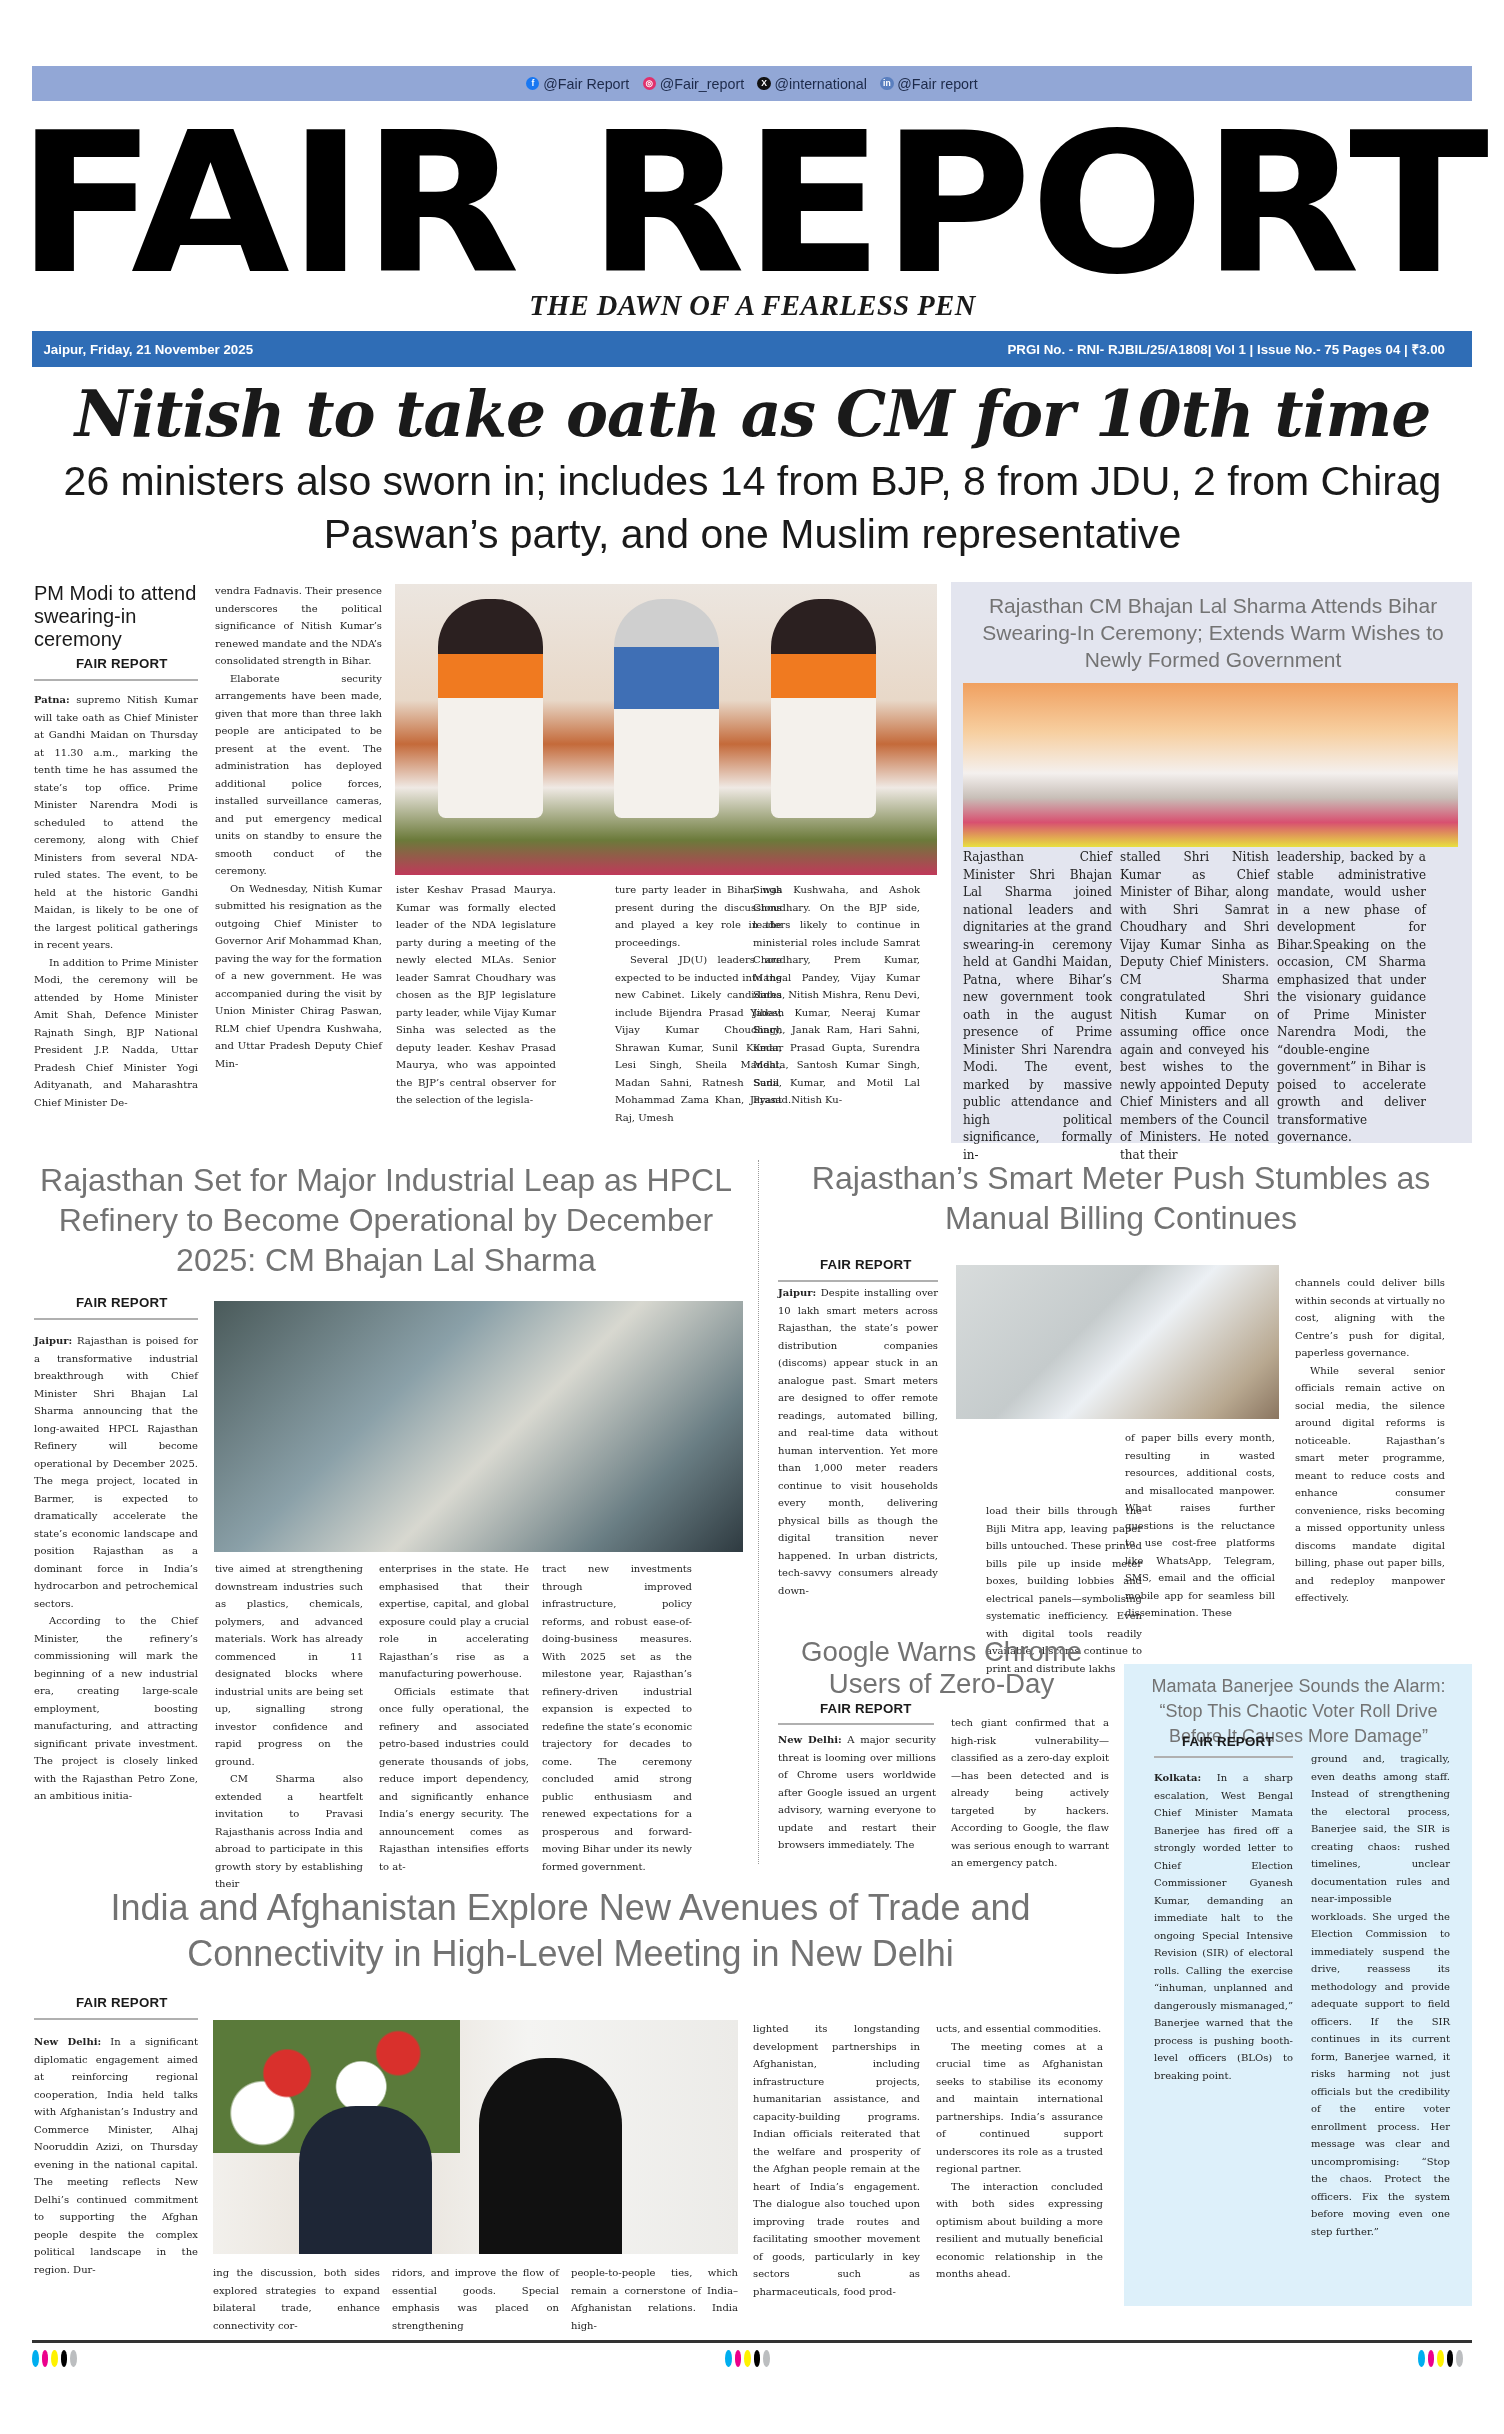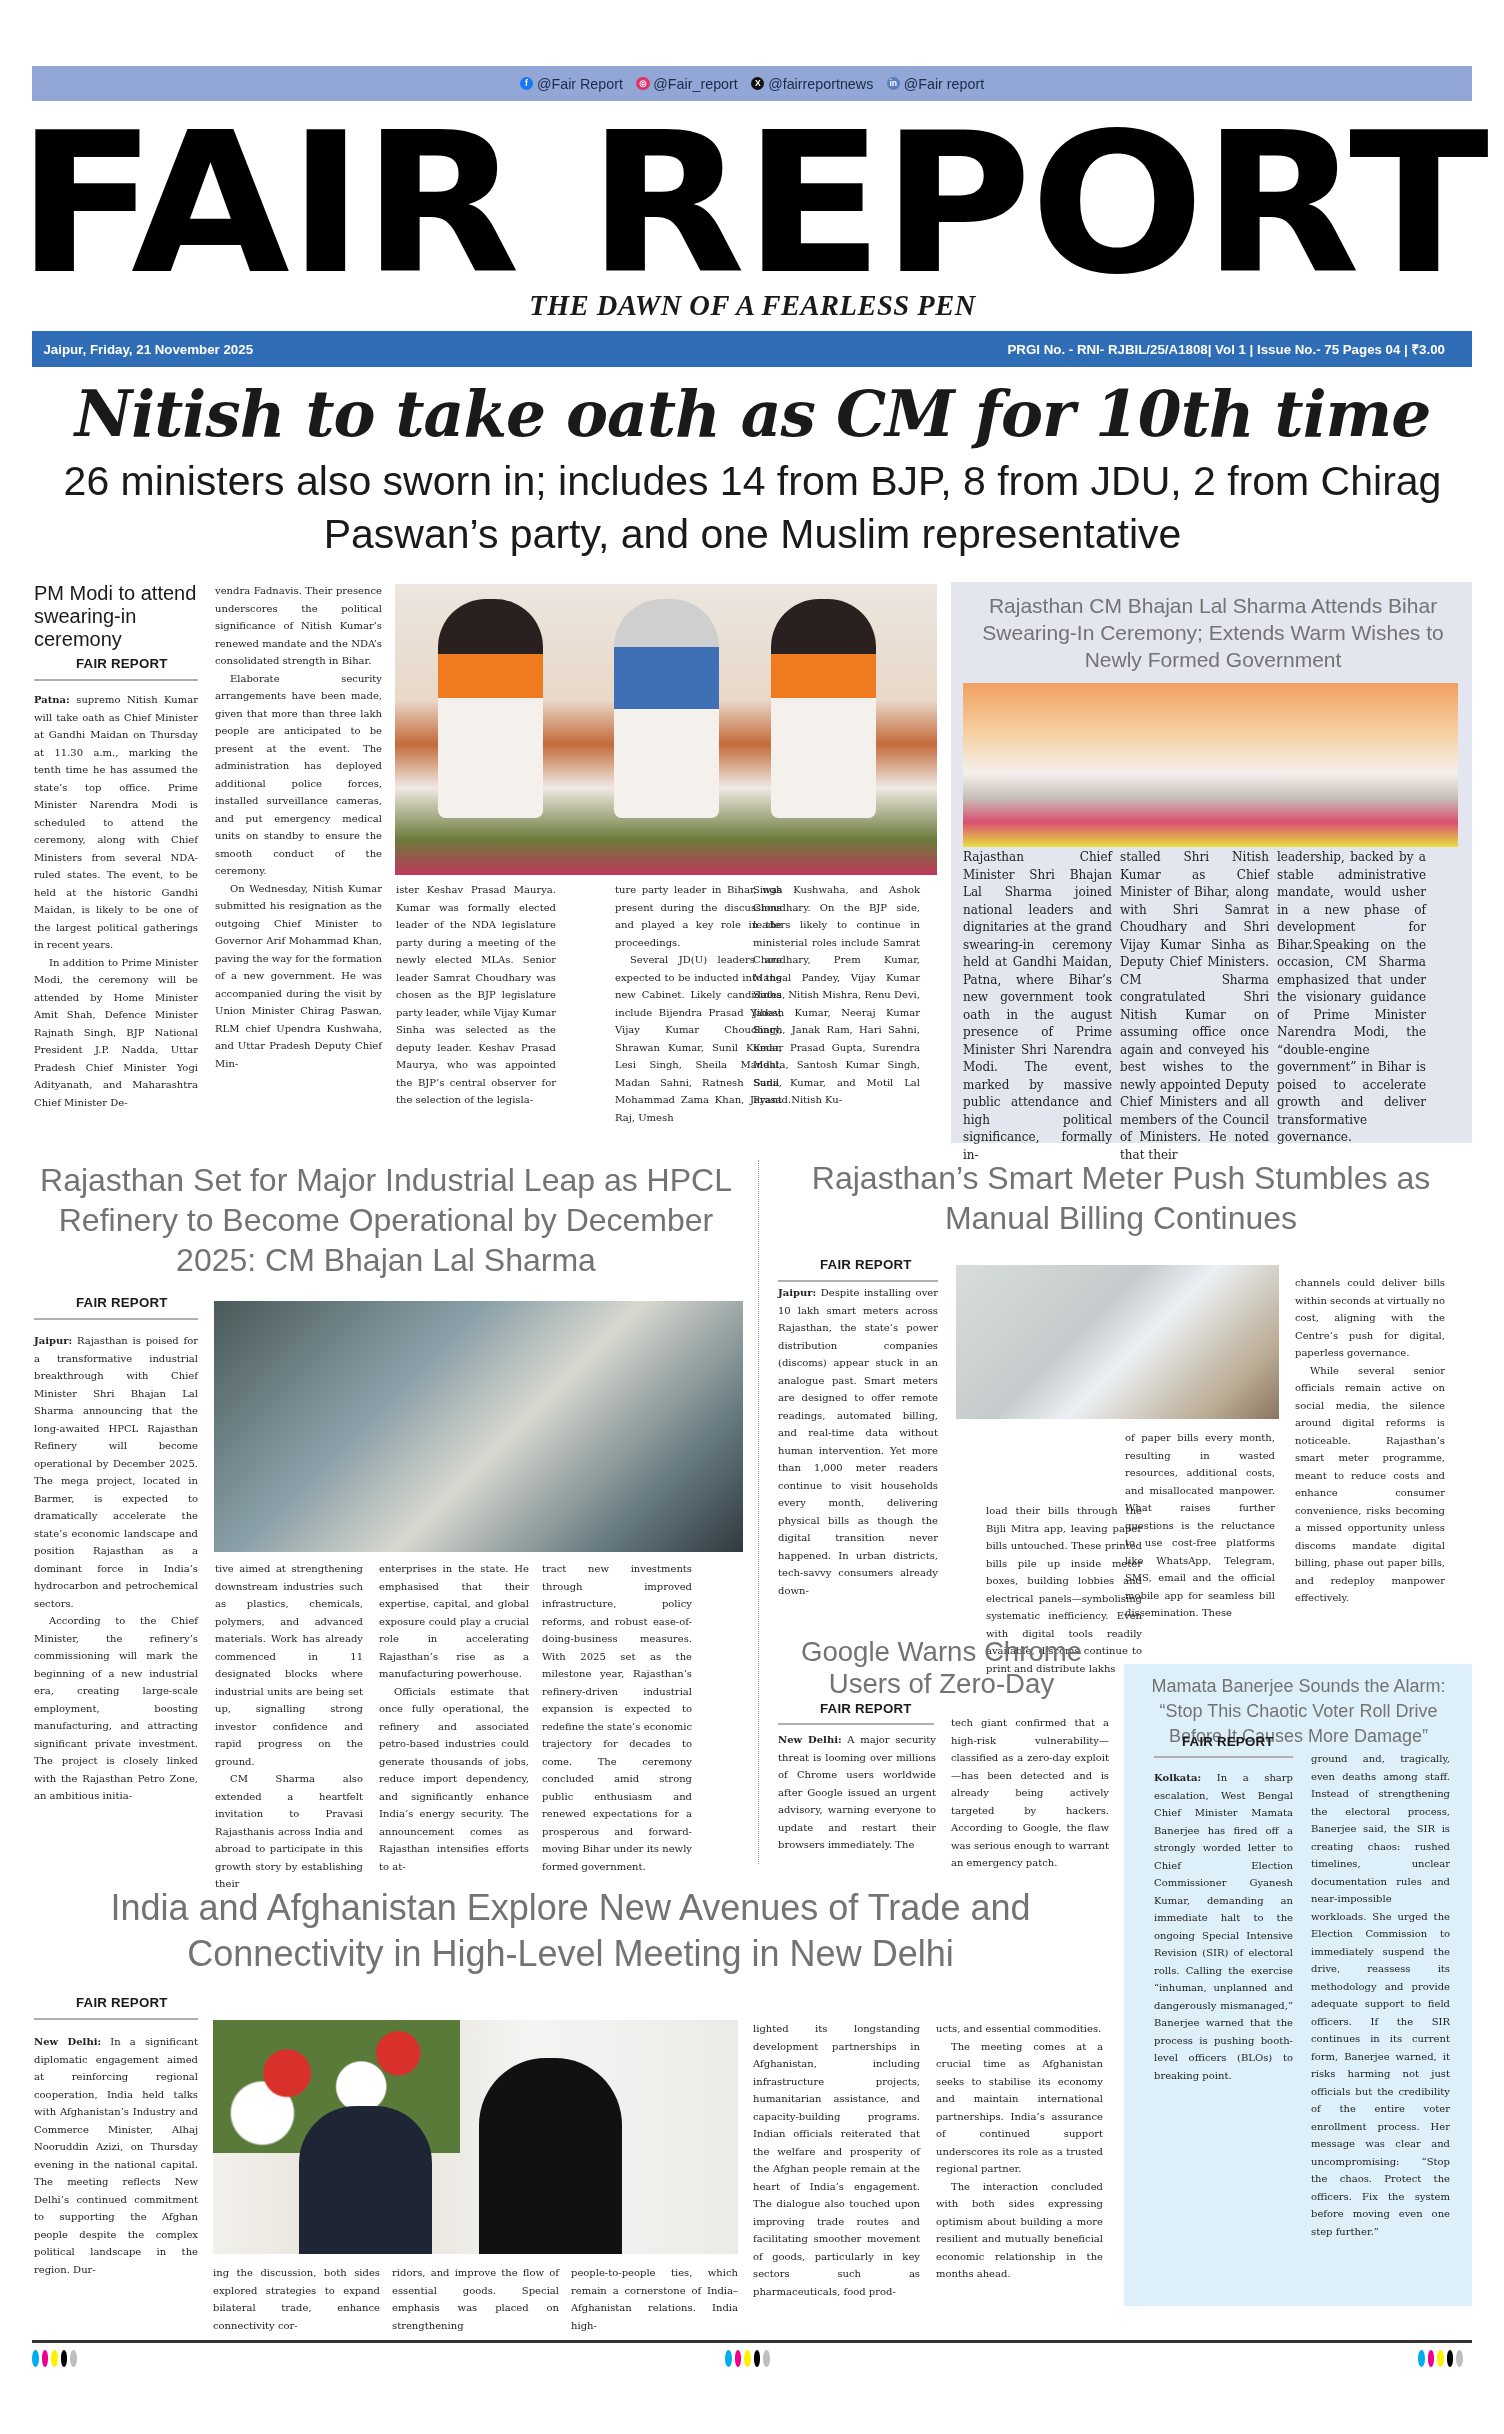--- a/index.html
+++ b/index.html
@@ -64,21 +64,21 @@
   <div class="social-item">
     <span class="sico" style="background:#1877f2">f</span>
     <span>@Fair Report</span>
   </div>
   <div class="social-item">
     <span class="sico" style="background:#e1306c">◎</span>
     <span>@Fair_report</span>
   </div>
   <div class="social-item">
     <span class="sico" style="background:#111">X</span>
-    <span>@fairreportnews</span>
+    <span>@international</span>
   </div>
   <div class="social-item">
     <span class="sico" style="background:#5a7fbf">in</span>
     <span>@Fair report</span>
   </div>
 </div>
 
 <div class="abs masthead">
   <div class="masthead-title">FAIR REPORT</div>
 </div>

